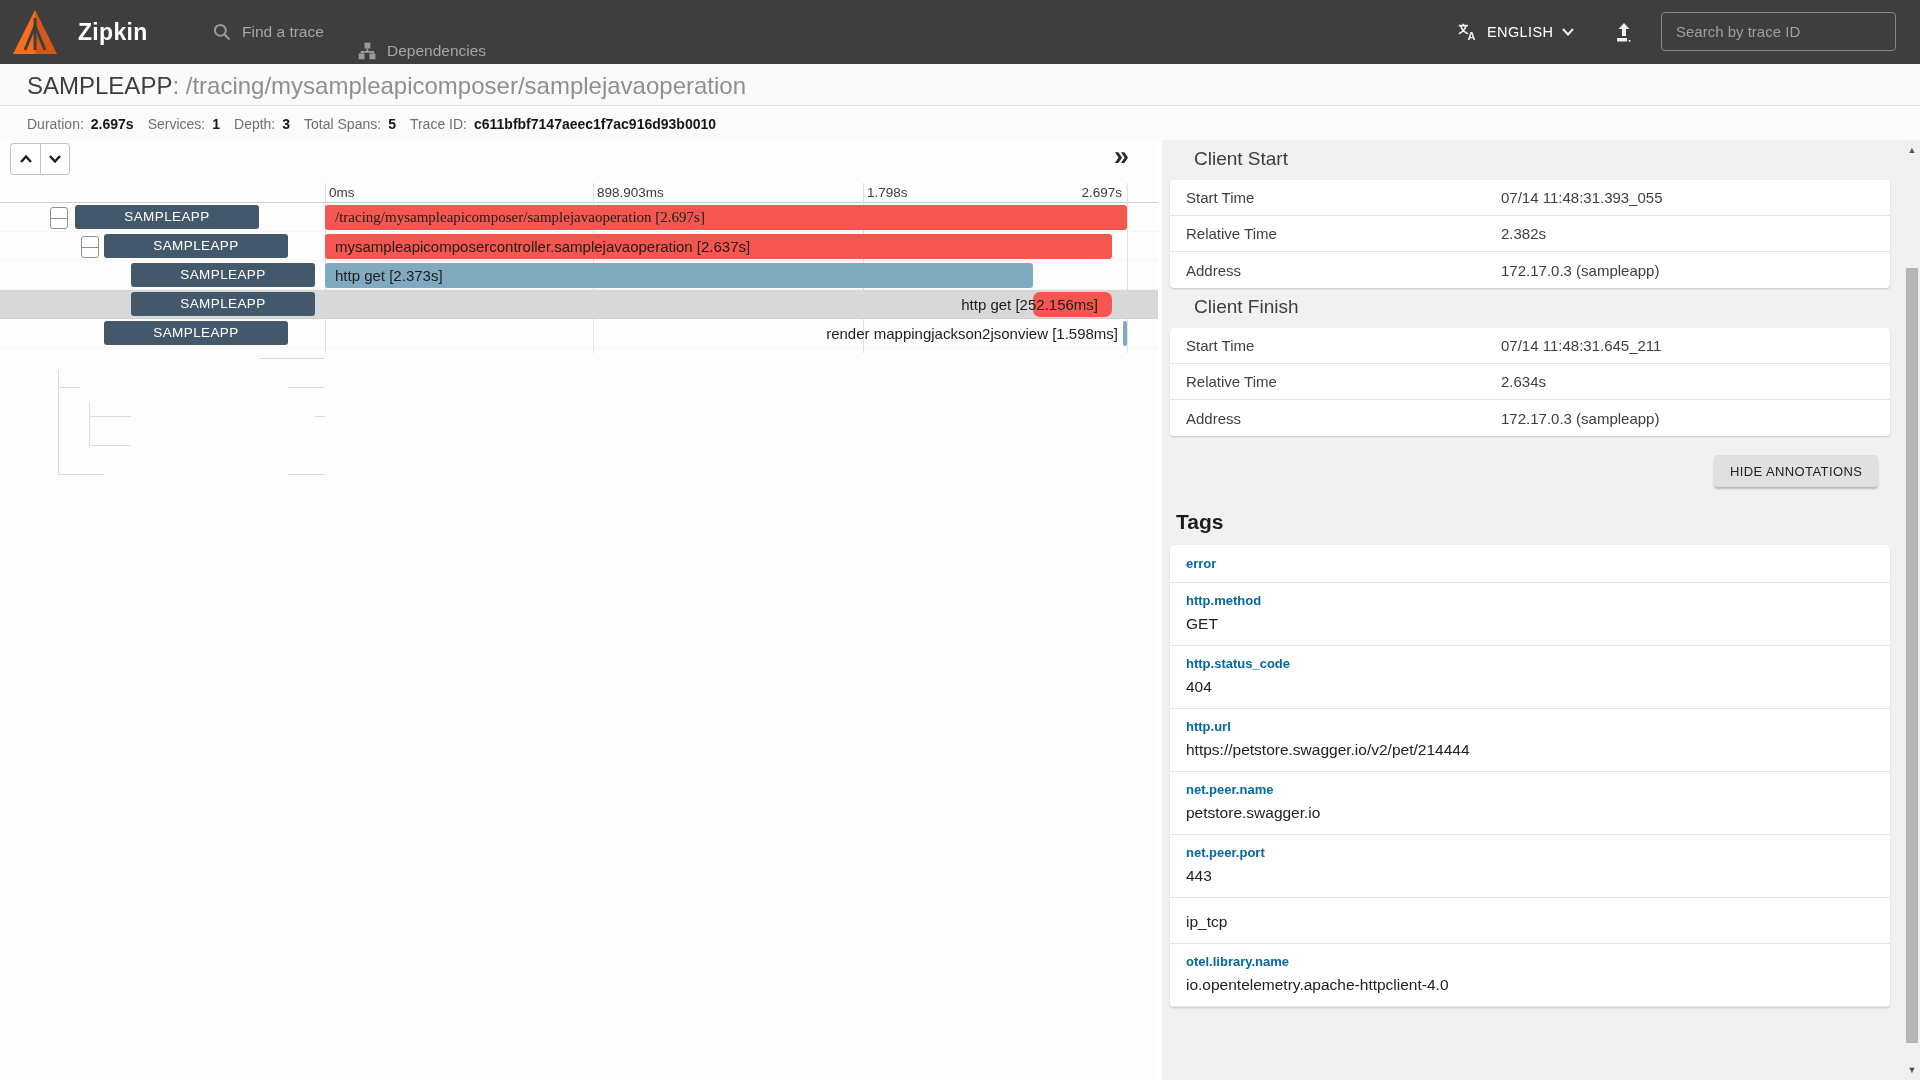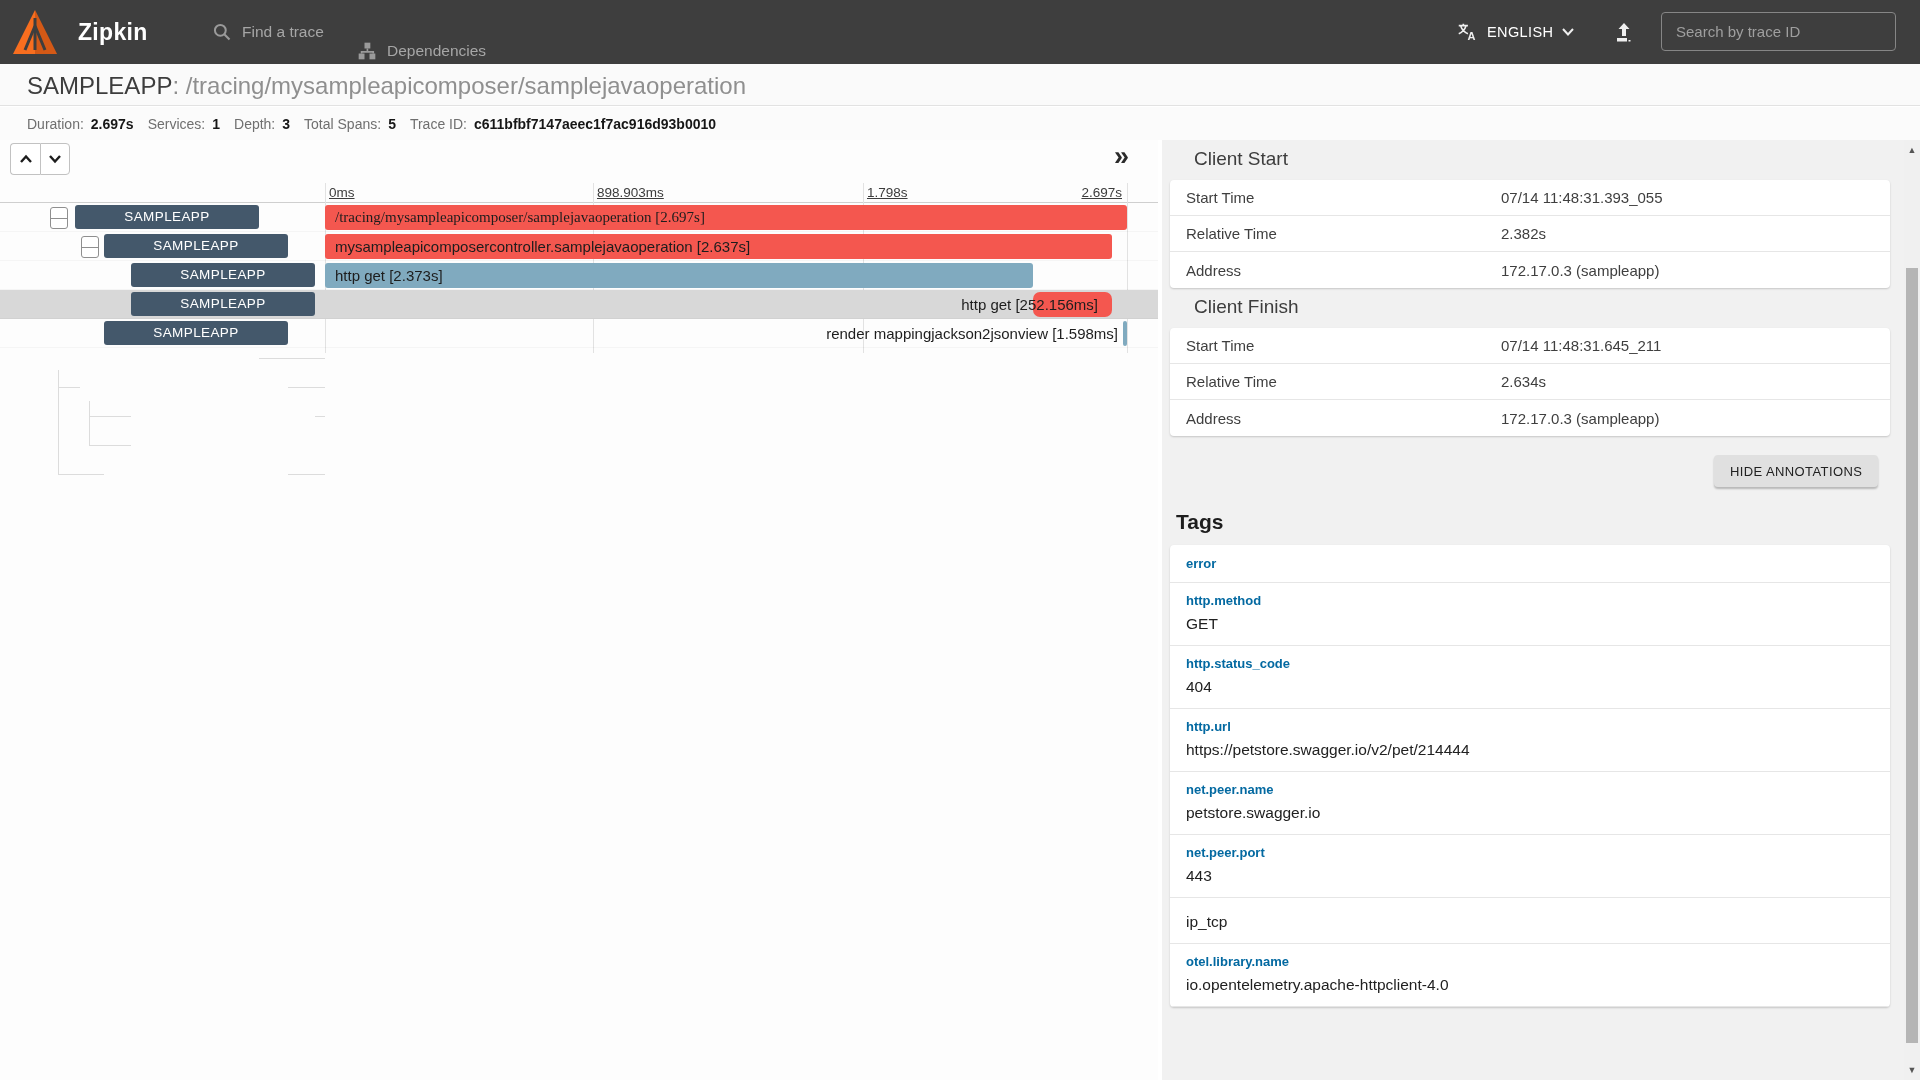--- a/index.html
+++ b/index.html
@@ -40,21 +40,21 @@
   .dl-btn{position:absolute;left:1743px;top:109px;height:25px;padding:0 12px;display:flex;align-items:center;gap:7px;background:#fdfdfd;border:1px solid #bcbcbc;border-radius:4px;font-size:12px;letter-spacing:.5px;color:#3c3c3c;cursor:pointer;}
 
   
   .tl-panel{position:absolute;left:0;top:140px;width:1158px;height:940px;background:#fdfdfd;}
   .nav-arrows{position:absolute;left:10px;top:3px;display:flex;}
   .arrow-btn{width:30px;height:32px;background:#fff;border:1px solid #c2c2c2;display:flex;align-items:center;justify-content:center;cursor:pointer;}
   .arrow-btn:first-child{border-radius:4px 0 0 4px;border-right:none;}
   .arrow-btn:last-child{border-radius:0 4px 4px 0;}
   .collapse-chevrons{position:absolute;left:1114px;top:1px;font-size:27px;font-weight:bold;color:#2b2b2b;cursor:pointer;line-height:30px;}
   .tl-ruler{position:absolute;left:0;top:43px;width:1158px;height:20px;border-bottom:1px solid #cfcfcf;}
-  .tick{position:absolute;top:2px;font-size:13.5px;color:#3c3c3c;white-space:nowrap;text-decoration:underline;}
+  .tick{position:absolute;top:2px;font-size:13.5px;color:#3c3c3c;white-space:nowrap;}
   .gridline{position:absolute;top:43px;width:1px;height:170px;background:#e2e2e2;}
   .tl-rows{position:absolute;left:0;top:63px;width:1158px;}
   .tl-row{position:relative;width:1158px;height:29px;border-bottom:1px solid rgba(0,0,0,0.03);}
   .tl-row.selected{background:var(--selected-row);}
   .toggle{position:absolute;top:4px;width:18px;height:22px;background:#fff;border:1px solid #8f8f8f;border-radius:3px;cursor:pointer;}
   .toggle::after{content:"";position:absolute;left:0;right:0;top:50%;border-top:1px solid #8f8f8f;}
   .svc-badge{position:absolute;top:2px;height:24px;width:184px;background:var(--badge-bg);border-radius:3px;color:#fff;font-size:13.5px;letter-spacing:.4px;text-align:center;line-height:24px;cursor:pointer;}
   .chart{position:absolute;left:325px;top:0;width:802px;height:29px;}
   .bar{position:absolute;top:2px;height:25px;border-radius:3px;cursor:pointer;}
   .bar-red{background:var(--span-red);}

